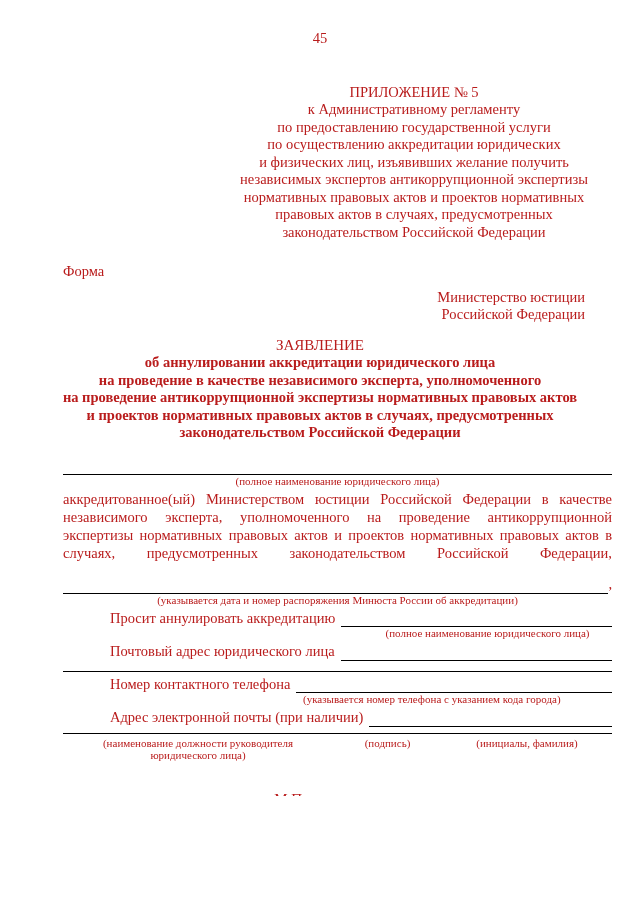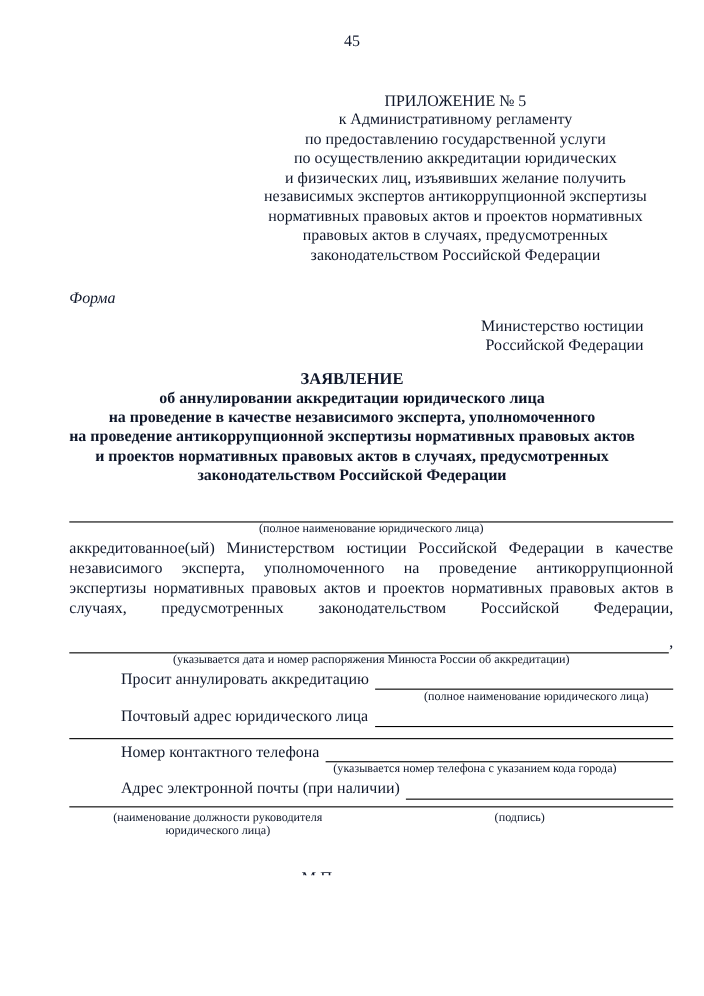--- a/index.html
+++ b/index.html
@@ -1,26 +1,26 @@
 <!DOCTYPE html>
 <html><head>
 <meta charset="utf-8">
 <style>
   html,body{margin:0;padding:0;background:#ffffff;}
   .page{
-    width:640px;height:796px;background:#fff;color:#0f172a;
+    width:640px;height:796px;background:#fff;color:#b91c1c;
     font-family:"Liberation Serif","DejaVu Serif",serif;
     font-size:14.5px;line-height:17.5px;
     box-sizing:border-box;padding-top:30px;overflow:hidden;position:relative;
   }
   .page-number{text-align:center;}
   .appendix{margin:36px 0 16px 233px;width:362px;text-align:center;line-height:17.5px;}
-  .form-label{margin:22px 0 0 63px;font-style:italic;}
+  .form-label{margin:22px 0 0 63px;}
   .recipient{margin-top:8px;text-align:right;padding-right:55px;line-height:17px;}
-  .statement-title{margin-top:14px;text-align:center;font-weight:bold;font-size:15px;}
+  .statement-title{margin-top:14px;text-align:center;font-weight:normal;font-size:15px;}
   .statement-sub{text-align:center;font-weight:bold;line-height:17.5px;}
   .form-body{margin-top:16px;padding:0 28px 0 63px;}
   .rule{border-bottom:1px solid #000;height:16px;}
   .rule.short{height:10px;}
   .rule.sig{height:6px;}
   .caption{font-size:11px;line-height:12px;}
   .cap-center{text-align:center;}
   .cap-request{margin-left:300px;text-align:center;}
   .cap-phone{margin-left:240px;text-align:left;}
   .paragraph{text-align:justify;text-align-last:justify;line-height:18px;margin-top:3px;}
@@ -115,20 +115,21 @@
     </div>
 
     <div class="rule sig"></div>
 
     <div class="sig-row">
       <div class="sig-col1 caption">
         <div>(наименование должности руководителя</div>
         <div>юридического лица)</div>
       </div>
       <div class="sig-col2 caption">(подпись)</div>
+      <div class="sig-col3 caption">(инициалы, фамилия)</div>
     </div>
 
 
     <div class="stamp">М.П.</div>
 
   </div>
 
 </div>
 
 </body></html>

